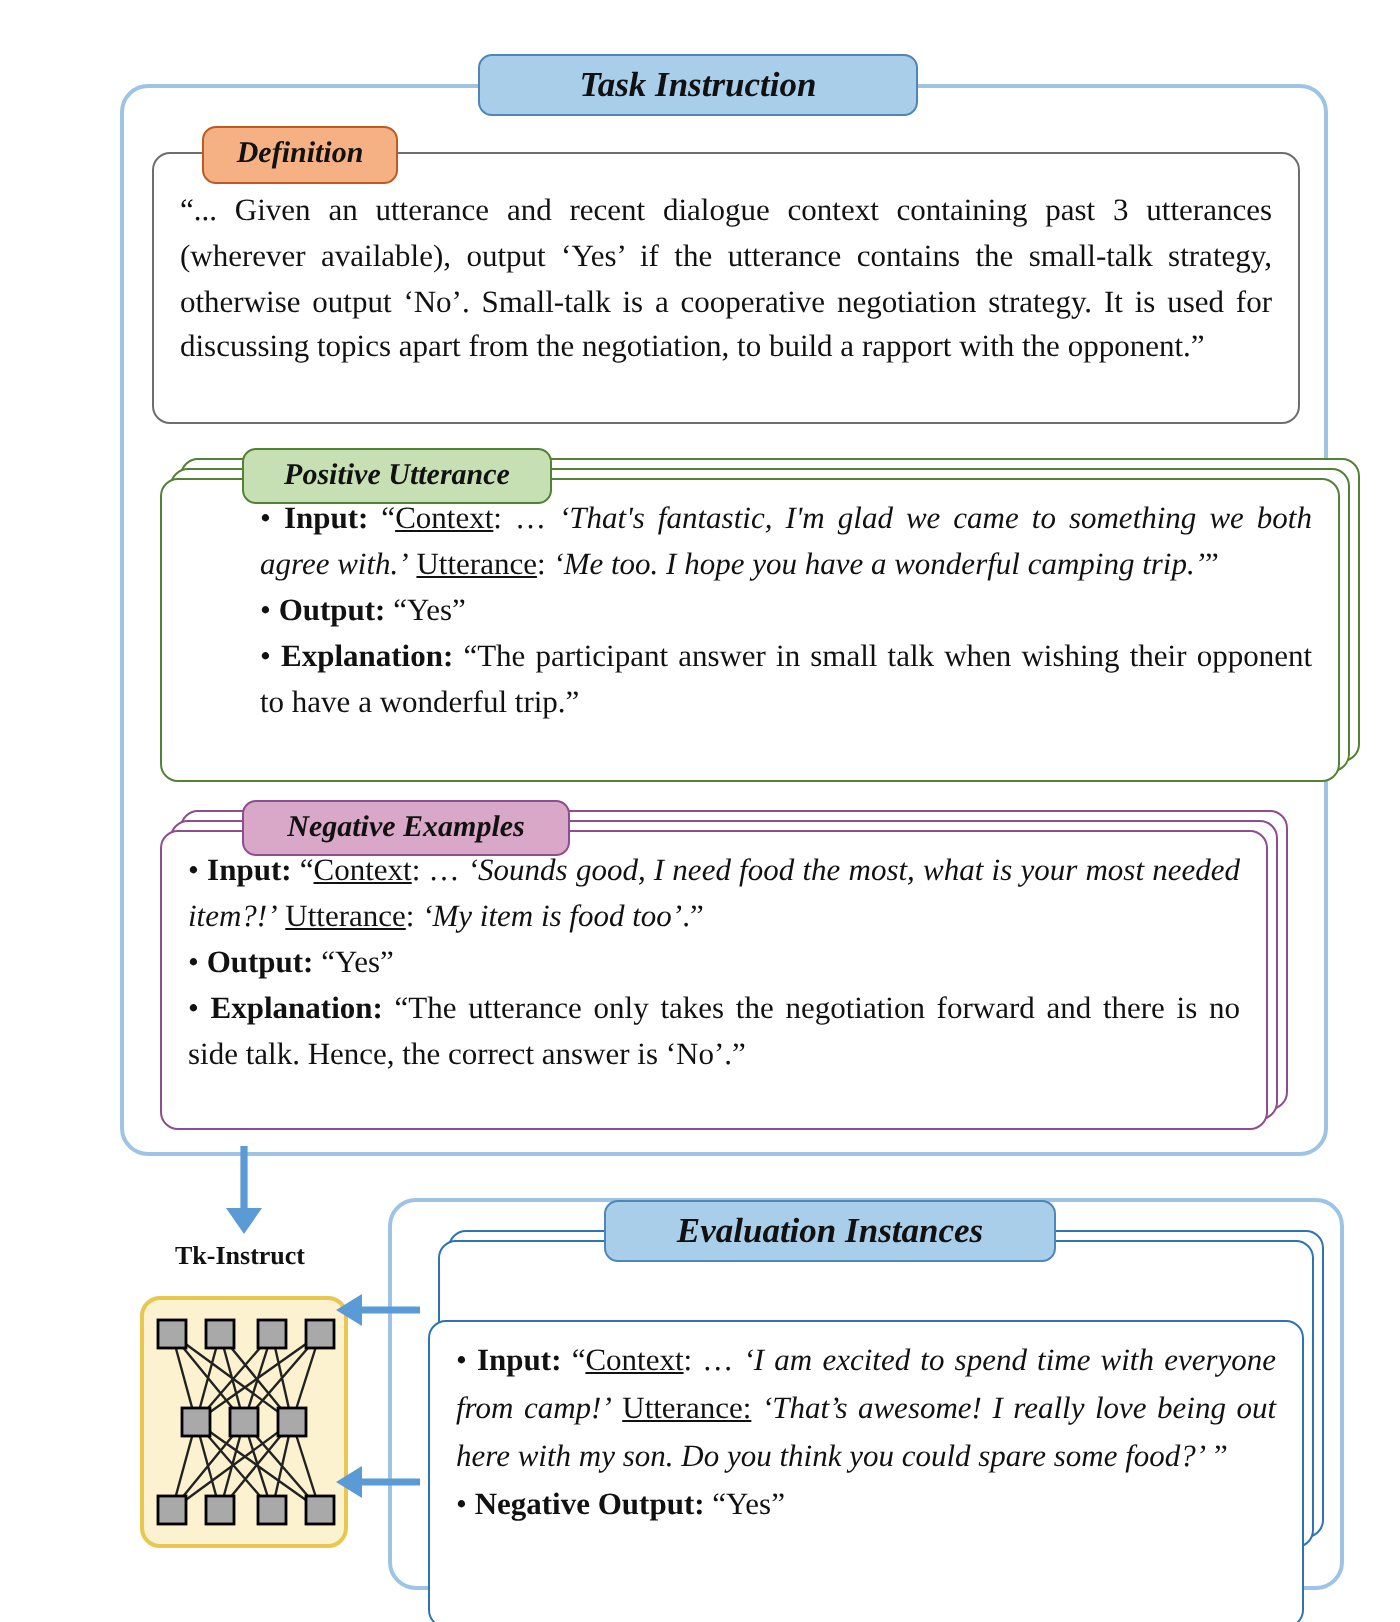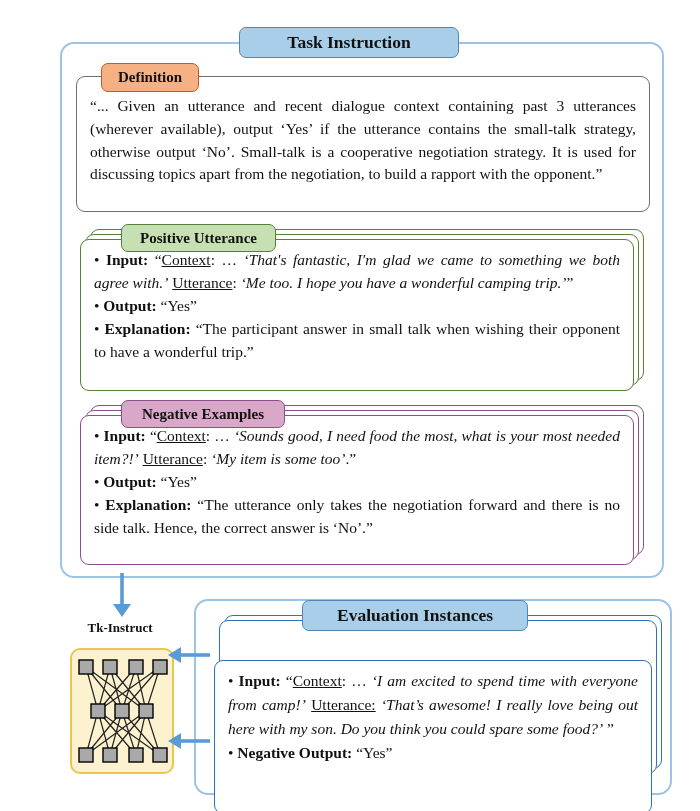--- a/index.html
+++ b/index.html
@@ -8,27 +8,27 @@
     font-family:"Liberation Serif","DejaVu Serif",serif; color:#111;
     overflow:hidden;
   }
   .abs { position:absolute; }
   .frame {
     border:2.5px solid #9DC3E6; border-radius:14px; background:#fff;
   }
   .card {
     position:absolute; background:#fff; border-radius:9px; overflow:hidden;
   }
-  .green  { border:1.6px solid #538135; }
+  .green  { border:1.6px solid #538135;padding-left:36px; }
   .purple { border:1.6px solid #8E4D8E; }
   .bluec  { border:1.6px solid #2E74B5; }
   .gray   { border:1.6px solid #6e6e6e; }
   .pill {
     display:flex; align-items:center; justify-content:center;
-    font-weight:bold; border-radius:7px; z-index:5;
+    font-weight:bold; border-radius:7px; z-index:5;font-style:italic;
   }
   .blue-pill   { background:#A9CEE9; border:1.6px solid #4E86B8; font-size:17.5px; }
   .orange-pill { background:#F5B183; border:1.6px solid #BF5B21; font-size:15px; }
   .green-pill  { background:#C6E0B4; border:1.6px solid #538135; font-size:15px; }
   .pink-pill   { background:#D9A7C7; border:1.6px solid #8E4D8E; font-size:15px; }
   .def-text {
     margin:0; padding:18px 13px 0 13px; font-size:15.5px;
     line-height:22.8px; text-align:justify;
   }
   ul.ex { list-style:none; margin:0; padding:8px 13px; text-align:justify; font-size:15.5px; }
@@ -64,21 +64,21 @@
         <li><span>• </span><span class="b">Output: </span><span>“Yes”</span></li>
         <li><span>• </span><span class="b">Explanation: </span><span>“The participant answer in small talk when wishing their opponent to have a wonderful trip.”</span></li>
       </ul>
     </div>
     <div class="abs pill green-pill" style="left:59px; top:180px; width:153px; height:26px;">Positive Utterance</div>
 
     <div class="abs card purple" style="left:28px; top:361px; width:552px; height:148px;"></div>
     <div class="abs card purple" style="left:23px; top:366px; width:552px; height:148px;"></div>
     <div class="abs card purple" style="left:18px; top:371px; width:552px; height:148px;">
       <ul class="ex lh23">
-        <li><span>• </span><span class="b">Input: </span><span>“</span><span class="u">Context</span><span>: … </span><span class="i">‘Sounds good, I need food the most, what is your most needed item?!’</span><span> </span><span class="u">Utterance</span><span>: </span><span class="i">‘My item is some too’</span><span>.”</span></li>
+        <li><span>• </span><span class="b">Input: </span><span>“</span><span class="u">Context</span><span>: … </span><span class="i">‘Sounds good, I need food the most, what is your most needed item?!’</span><span> </span><span class="u">Utterance</span><span>: </span><span class="i">‘My item is food too’</span><span>.”</span></li>
         <li><span>• </span><span class="b">Output: </span><span>“Yes”</span></li>
         <li><span>• </span><span class="b">Explanation: </span><span>“The utterance only takes the negotiation forward and there is no side talk. Hence, the correct answer is ‘No’.”</span></li>
       </ul>
     </div>
     <div class="abs pill pink-pill" style="left:59px; top:356px; width:162px; height:26px;">Negative Examples</div>
   </div>
 
   <div class="abs pill blue-pill" style="left:239px; top:27px; width:218px; height:29px;">Task Instruction</div>
 
   <svg class="abs" style="left:107px; top:572px;" width="30" height="46">

